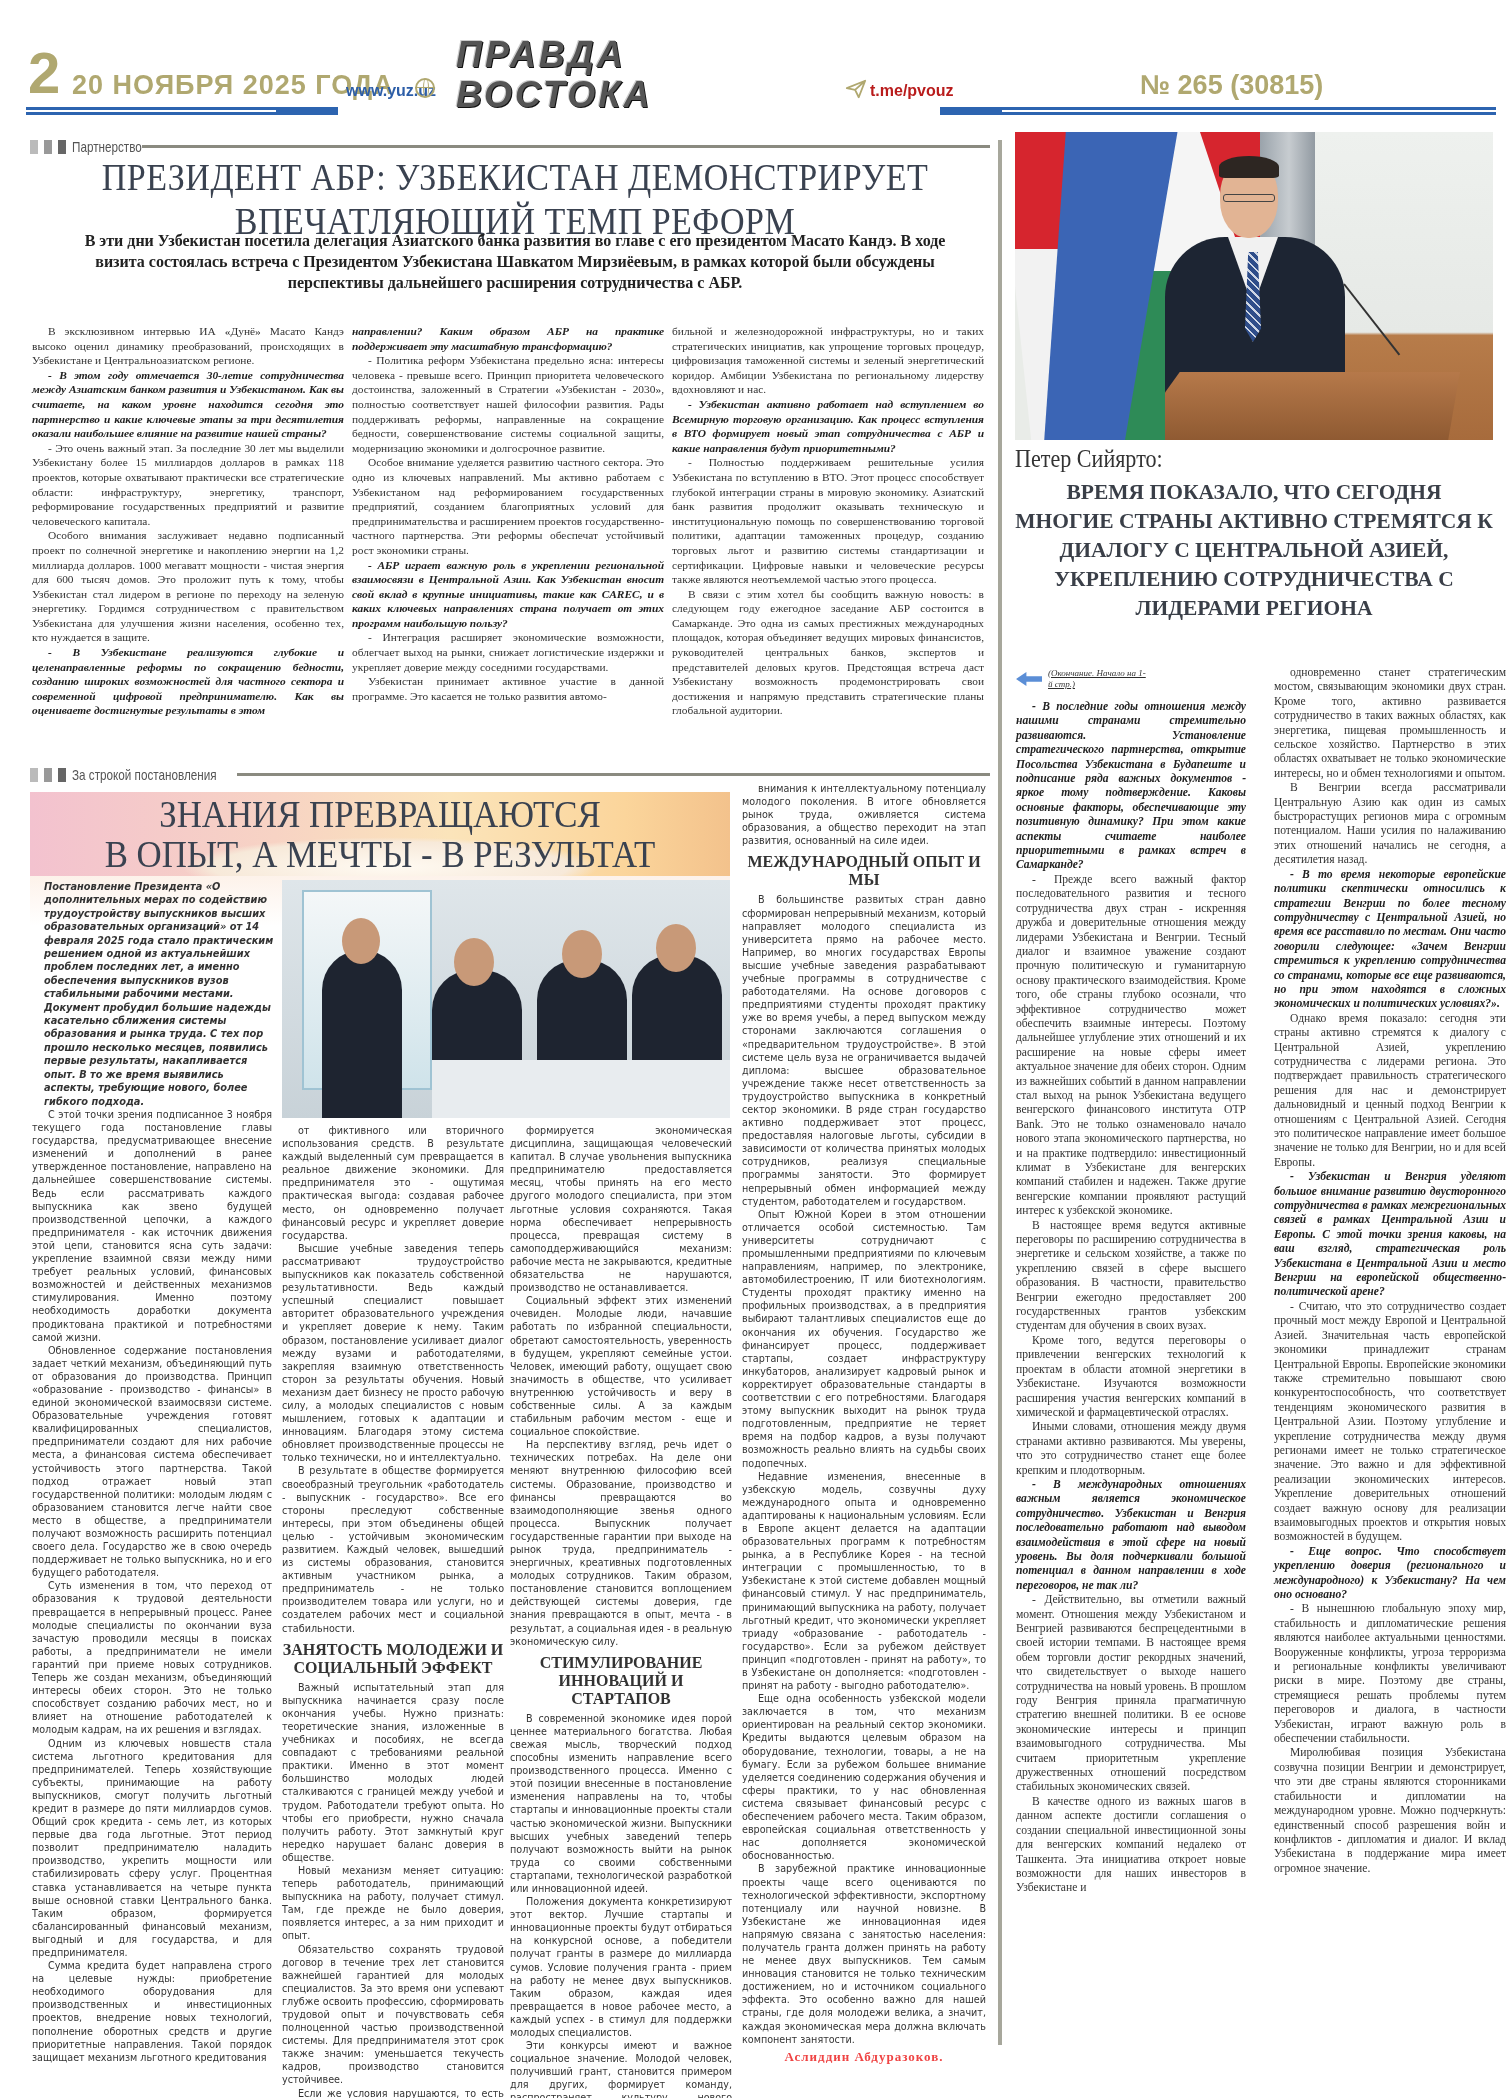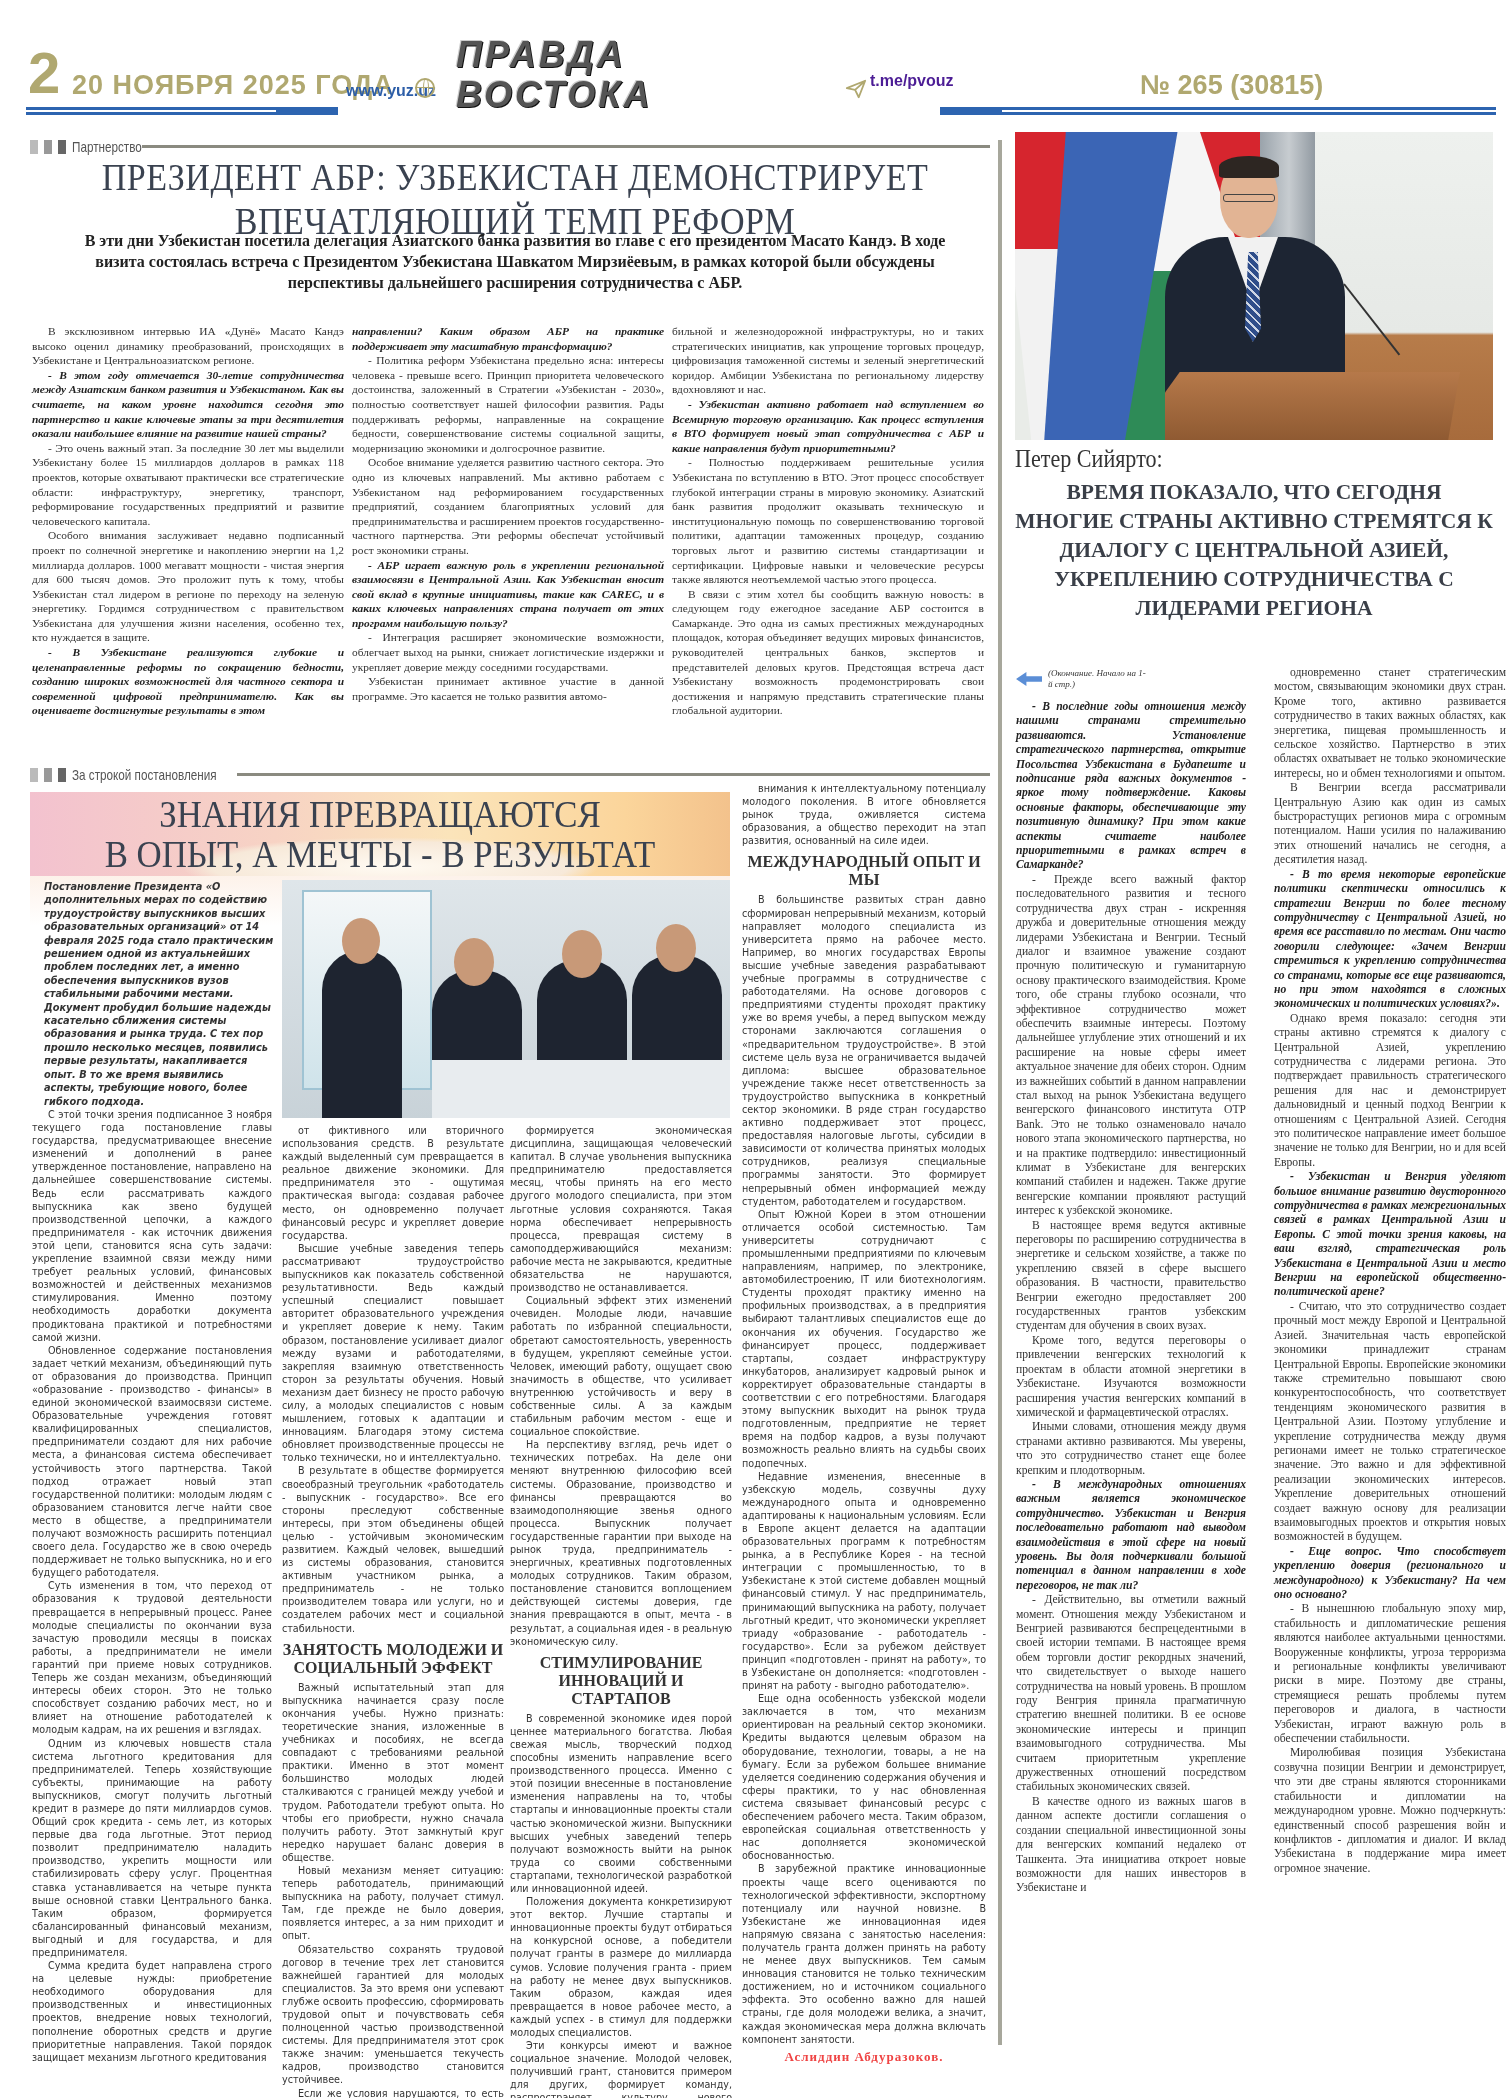--- a/index.html
+++ b/index.html
@@ -14,21 +14,21 @@
   .rule-left .thin { position: absolute; left: 0; top: 0; width: 100%; height: 3px; background: #2d64b0; }
   .rule-left .thin2 { position: absolute; left: 0; top: 5px; width: 250px; height: 3px; background: #2d64b0; }
   .rule-left .thick { position: absolute; left: 250px; top: 0; width: 62px; height: 8px; background: #2d64b0; }
   .site { position: absolute; left: 346px; top: 82px; font-family: "Liberation Sans", sans-serif; font-weight: bold; font-size: 16px; color: #2d5ea8; }
   .globe { position: absolute; left: 415px; top: 78px; width: 20px; height: 20px; border: 2px solid #b0a870; border-radius: 50%; }
   .globe::before { content: ""; position: absolute; left: 6px; top: -2px; width: 4px; height: 20px; border-left: 1px solid #b0a870; border-right: 1px solid #b0a870; border-radius: 50%; }
   .globe::after { content: ""; position: absolute; left: -2px; top: 7px; width: 20px; height: 1px; background: #b0a870; }
   .logo { position: absolute; left: 456px; top: 34px; width: 300px; height: 84px; }
   .logo span { display: block; font-family: "Liberation Sans", sans-serif; font-weight: bold; font-size: 36px; line-height: 40px; letter-spacing: 3px; color: #555; text-shadow: 1px 1px 0 #111, -1px -1px 0 #ccc; text-align: center; width: 160px; font-style: italic; transform: scaleY(1.05); }
   .tg-icon { position: absolute; left: 845px; top: 78px; width: 22px; height: 22px; }
-  .tg { position: absolute; left: 870px; top: 72px; font-family: "Liberation Sans", sans-serif; font-weight: bold; font-size: 16px; color: #4c1d95; }
+  .tg { position: absolute; left: 870px; top: 82px; font-family: "Liberation Sans", sans-serif; font-weight: bold; font-size: 16px; color: #b91c1c; }
   .issue { position: absolute; left: 1140px; top: 70px; font-family: "Liberation Sans", sans-serif; font-weight: bold; font-size: 27px; color: #b0a870; }
   .rule-right { position: absolute; left: 940px; top: 107px; width: 556px; height: 8px; }
   .rule-right .thick { position: absolute; left: 0; top: 0; width: 62px; height: 8px; background: #2d64b0; }
   .rule-right .thin { position: absolute; left: 0; top: 0; width: 100%; height: 3px; background: #2d64b0; }
   .rule-right .thin2 { position: absolute; left: 62px; top: 5px; right: 0; height: 3px; background: #2d64b0; }
 
   
   .rubric { position: absolute; display: flex; align-items: center; gap: 6px; }
   .rubric .sq { width: 8px; height: 14px; background: #bbb; }
   .rubric .sq.m { background: #999; }
@@ -58,21 +58,21 @@
   .photo1 .tie { position: absolute; left: 230px; top: 120px; width: 16px; height: 90px; background: repeating-linear-gradient(45deg,#2e4d8a 0 4px,#cfd7e6 4px 6px); clip-path: polygon(20% 0,80% 0,100% 85%,50% 100%,0 85%); }
   .photo1 .head { position: absolute; left: 205px; top: 28px; width: 58px; height: 78px; background: #e2b494; border-radius: 45% 45% 48% 48%; }
   .photo1 .hair { position: absolute; left: 204px; top: 24px; width: 60px; height: 22px; background: #2d2622; border-radius: 50% 50% 10% 10%; }
   .photo1 .glasses { position: absolute; left: 208px; top: 62px; width: 52px; height: 8px; border: 1px solid #444; border-radius: 3px; }
   .photo1 .podium { position: absolute; left: 150px; top: 240px; width: 295px; height: 68px; background: linear-gradient(180deg,#b6794a,#8f5a32); clip-path: polygon(0 30%,5% 0,100% 0,96% 100%,0 100%); }
   .photo1 .mic { position: absolute; left: 328px; top: 152px; width: 2px; height: 90px; background: #333; transform: rotate(-38deg); transform-origin: top; }
 
   .quote-name { position: absolute; left: 1015px; top: 444px; font-family: "Liberation Serif", serif; font-size: 26px; color: #333; transform: scaleX(0.85); transform-origin: left; }
   .quote-title { position: absolute; left: 1015px; top: 478px; width: 478px; text-align: center; font-family: "Liberation Serif", serif; font-weight: bold; font-size: 21.5px; line-height: 29px; color: #3a3f48; }
   .vrule { position: absolute; left: 998px; top: 140px; width: 4px; height: 1905px; background: #a7a79c; }
-  .cont-note { position: absolute; left: 1016px; top: 668px; display: flex; align-items: center; gap: 6px; }
+  .cont-note { position: absolute; left: 1016px; top: 668px; display: flex; align-items: center; gap: 6px; text-decoration: underline; }
   .arrow-l { width: 26px; height: 14px; background: #5b8ed6; clip-path: polygon(0 50%,40% 0,40% 30%,100% 30%,100% 70%,40% 70%,40% 100%); }
   .cont-note span { font-family: "Liberation Serif", serif; font-style: italic; font-size: 9px; line-height: 11px; color: #333; }
 
   
   .banner { position: absolute; left: 30px; top: 792px; width: 700px; height: 84px; background: linear-gradient(90deg,#f3c2cf 0%,#f7d3c4 35%,#fbe4ba 60%,#fbd59b 85%,#f3c28c 100%); overflow: hidden; }
   .banner::after { content:""; position:absolute; left:150px; top:45px; width:420px; height:60px; background: radial-gradient(ellipse at center,#fffaf2 0%,#f7e9d9 60%,transparent 70%); }
   .banner-title { position: absolute; left: 30px; top: 795px; width: 700px; text-align: center; font-family: "Liberation Serif", serif; font-size: 37px; line-height: 40px; color: #3a4250; z-index: 2; transform: scaleX(0.94); }
   .fade { position: absolute; left: 30px; top: 876px; width: 700px; height: 50px; background: linear-gradient(180deg,#fdf2ea,#fff); }
 
   .intro { position: absolute; left: 44px; top: 880px; width: 230px; font-family: "DejaVu Sans", sans-serif; font-style: italic; font-weight: bold; font-size: 9.8px; line-height: 13.4px; color: #333; }

